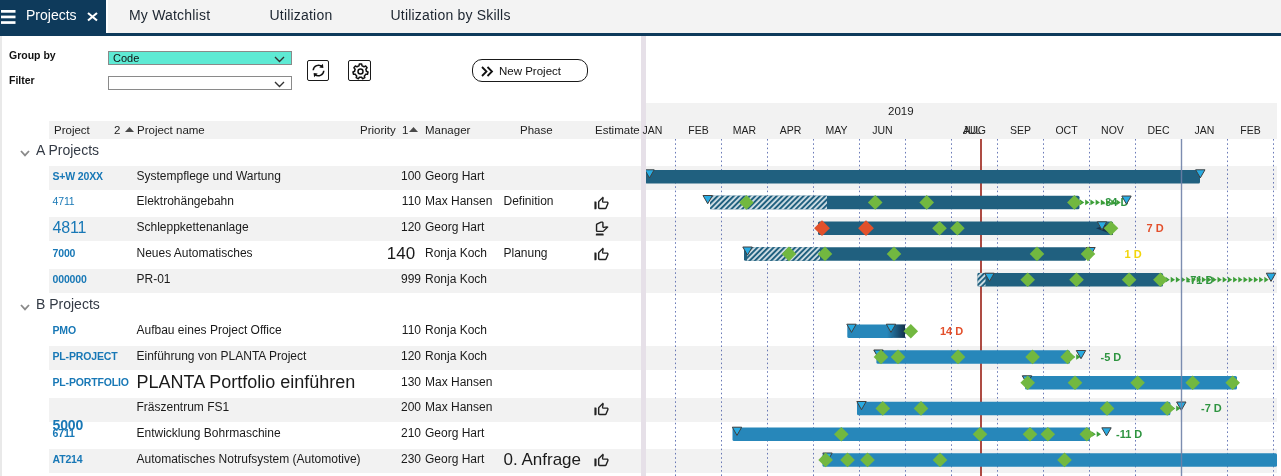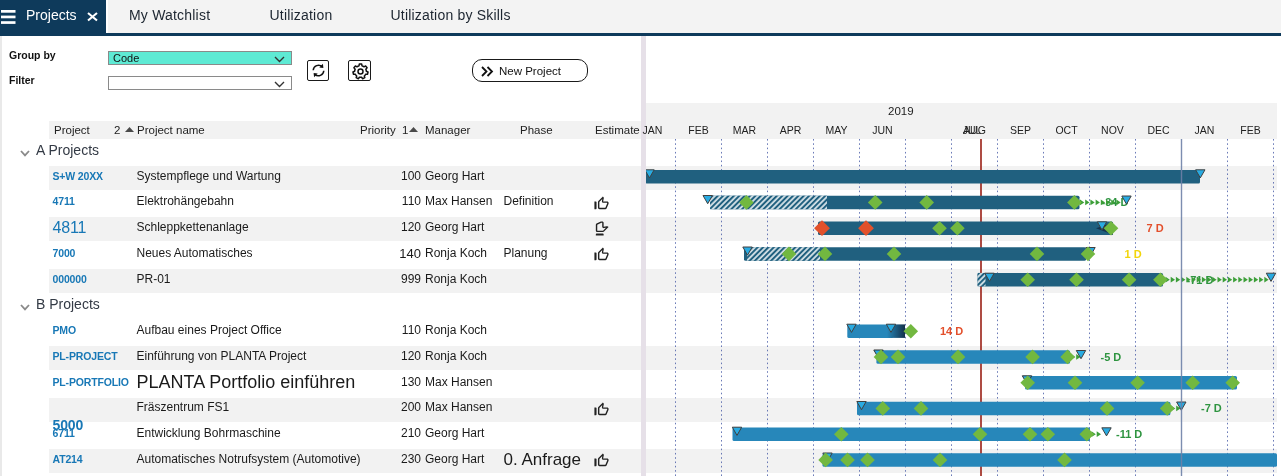--- a/index.html
+++ b/index.html
@@ -43,42 +43,42 @@
 <div style="position:absolute;left:20px;top:304.00px;width:10px;height:7px">
     <svg width="10" height="7" viewBox="0 0 10 7">
       <path d="M1 1L5 5.4L9 1" fill="none" stroke="#8a8a8a" stroke-width="1.8"></path>
     </svg>
   </div>
 <div style="position:absolute;left:36px;top:292.30px;height:25.75px;line-height:25.75px;font-size:14px;color:#333A45"><span>B Projects</span></div>
 <div style="position:absolute;left:52.5px;top:163.55px;height:25.75px;line-height:25.75px;font-size:10.5px;font-weight:bold;letter-spacing:-0.15px;color:#1878B6">S+W 20XX</div>
 <div style="position:absolute;left:136.5px;top:163.55px;height:25.75px;line-height:25.75px;font-size:12px;color:#1A1A1A">Systempflege und Wartung</div>
 <div style="position:absolute;left:381px;top:163.55px;height:25.75px;line-height:25.75px;width:40px;text-align:right;font-size:12px;color:#1A1A1A">100</div>
 <div style="position:absolute;left:425px;top:163.55px;height:25.75px;line-height:25.75px;font-size:12px;color:#1A1A1A">Georg Hart</div>
-<div style="position:absolute;left:52.5px;top:189.30px;height:25.75px;line-height:25.75px;font-size:10.5px;font-weight:bold;letter-spacing:-0.15px;color:#1878B6">4711</div>
+<div style="position:absolute;left:52.5px;top:189.30px;height:25.75px;line-height:25.75px;font-size:10.5px;font-weight:normal;letter-spacing:-0.15px;color:#1878B6">4711</div>
 <div style="position:absolute;left:136.5px;top:189.30px;height:25.75px;line-height:25.75px;font-size:12px;color:#1A1A1A">Elektrohängebahn</div>
 <div style="position:absolute;left:381px;top:189.30px;height:25.75px;line-height:25.75px;width:40px;text-align:right;font-size:12px;color:#1A1A1A">110</div>
 <div style="position:absolute;left:425px;top:189.30px;height:25.75px;line-height:25.75px;font-size:12px;color:#1A1A1A">Max Hansen</div>
 <div style="position:absolute;left:503.5px;top:189.30px;height:25.75px;line-height:25.75px;font-size:12px;color:#1A1A1A">Definition</div>
 <div style="position:absolute;left:593px;top:194.50px;width:17px;height:17px">
     <svg width="17" height="17" viewBox="0 0 24 24">
       <path d="M13.11 5.72l-.57 2.89c-.12.59.04 1.2.42 1.66.38.46.94.73 1.54.73H20v1.08L17.43 18H9.34c-.18 0-.34-.16-.34-.34V9.82l4.11-4.1M14 2L7.59 8.41C7.21 8.79 7 9.3 7 9.83v7.83C7 18.95 8.05 20 9.34 20h8.1c.71 0 1.36-.37 1.72-.97l2.67-6.15c.11-.25.17-.52.17-.8V11c0-1.1-.9-2-2-2h-5.69l.95-4.51.03-.32c0-.41-.17-.79-.44-1.06L14 2zM4 9H2v11h2c.55 0 1-.45 1-1v-9c0-.55-.45-1-1-1z" fill="#222"></path>
     </svg>
   </div>
 <div style="position:absolute;left:52.5px;top:215.05px;height:25.75px;line-height:25.75px;font-size:16px;font-weight:normal;letter-spacing:-0.15px;color:#1878B6">4811</div>
 <div style="position:absolute;left:136.5px;top:215.05px;height:25.75px;line-height:25.75px;font-size:12px;color:#1A1A1A">Schleppkettenanlage</div>
 <div style="position:absolute;left:381px;top:215.05px;height:25.75px;line-height:25.75px;width:40px;text-align:right;font-size:12px;color:#1A1A1A">120</div>
 <div style="position:absolute;left:425px;top:215.05px;height:25.75px;line-height:25.75px;font-size:12px;color:#1A1A1A">Georg Hart</div>
 <div style="position:absolute;left:593px;top:220.25px;width:17px;height:17px">
     <svg width="17" height="17" viewBox="0 0 24 24">
       <path d="M13.11 5.72l-.57 2.89c-.12.59.04 1.2.42 1.66.38.46.94.73 1.54.73H20v1.08L17.43 18H9.34c-.18 0-.34-.16-.34-.34V9.82l4.11-4.1M14 2L7.59 8.41C7.21 8.79 7 9.3 7 9.83v7.83C7 18.95 8.05 20 9.34 20h8.1c.71 0 1.36-.37 1.72-.97l2.67-6.15c.11-.25.17-.52.17-.8V11c0-1.1-.9-2-2-2h-5.69l.95-4.51.03-.32c0-.41-.17-.79-.44-1.06L14 2zM4 9H2v11h2c.55 0 1-.45 1-1v-9c0-.55-.45-1-1-1z" fill="#222" transform="matrix(0 -1 -1 0 24 24)"></path>
     </svg>
   </div>
 <div style="position:absolute;left:52.5px;top:240.80px;height:25.75px;line-height:25.75px;font-size:10.5px;font-weight:bold;letter-spacing:-0.15px;color:#1878B6">7000</div>
 <div style="position:absolute;left:136.5px;top:240.80px;height:25.75px;line-height:25.75px;font-size:12px;color:#1A1A1A">Neues Automatisches</div>
-<div style="position:absolute;left:381px;top:240.80px;height:25.75px;line-height:25.75px;width:40px;text-align:right;font-size:13px;color:#1A1A1A">140</div>
+<div style="position:absolute;left:381px;top:240.80px;height:25.75px;line-height:25.75px;width:40px;text-align:center;font-size:17px;color:#1A1A1A">140</div>
 <div style="position:absolute;left:425px;top:240.80px;height:25.75px;line-height:25.75px;font-size:12px;color:#1A1A1A">Ronja Koch</div>
 <div style="position:absolute;left:503.5px;top:240.80px;height:25.75px;line-height:25.75px;font-size:12px;color:#1A1A1A">Planung</div>
 <div style="position:absolute;left:593px;top:246.00px;width:17px;height:17px">
     <svg width="17" height="17" viewBox="0 0 24 24">
       <path d="M13.11 5.72l-.57 2.89c-.12.59.04 1.2.42 1.66.38.46.94.73 1.54.73H20v1.08L17.43 18H9.34c-.18 0-.34-.16-.34-.34V9.82l4.11-4.1M14 2L7.59 8.41C7.21 8.79 7 9.3 7 9.83v7.83C7 18.95 8.05 20 9.34 20h8.1c.71 0 1.36-.37 1.72-.97l2.67-6.15c.11-.25.17-.52.17-.8V11c0-1.1-.9-2-2-2h-5.69l.95-4.51.03-.32c0-.41-.17-.79-.44-1.06L14 2zM4 9H2v11h2c.55 0 1-.45 1-1v-9c0-.55-.45-1-1-1z" fill="#222"></path>
     </svg>
   </div>
 <div style="position:absolute;left:52.5px;top:266.55px;height:25.75px;line-height:25.75px;font-size:10.5px;font-weight:bold;letter-spacing:-0.15px;color:#1878B6">000000</div>
 <div style="position:absolute;left:136.5px;top:266.55px;height:25.75px;line-height:25.75px;font-size:12px;color:#1A1A1A">PR-01</div>
 <div style="position:absolute;left:381px;top:266.55px;height:25.75px;line-height:25.75px;width:40px;text-align:right;font-size:12px;color:#1A1A1A">999</div>

